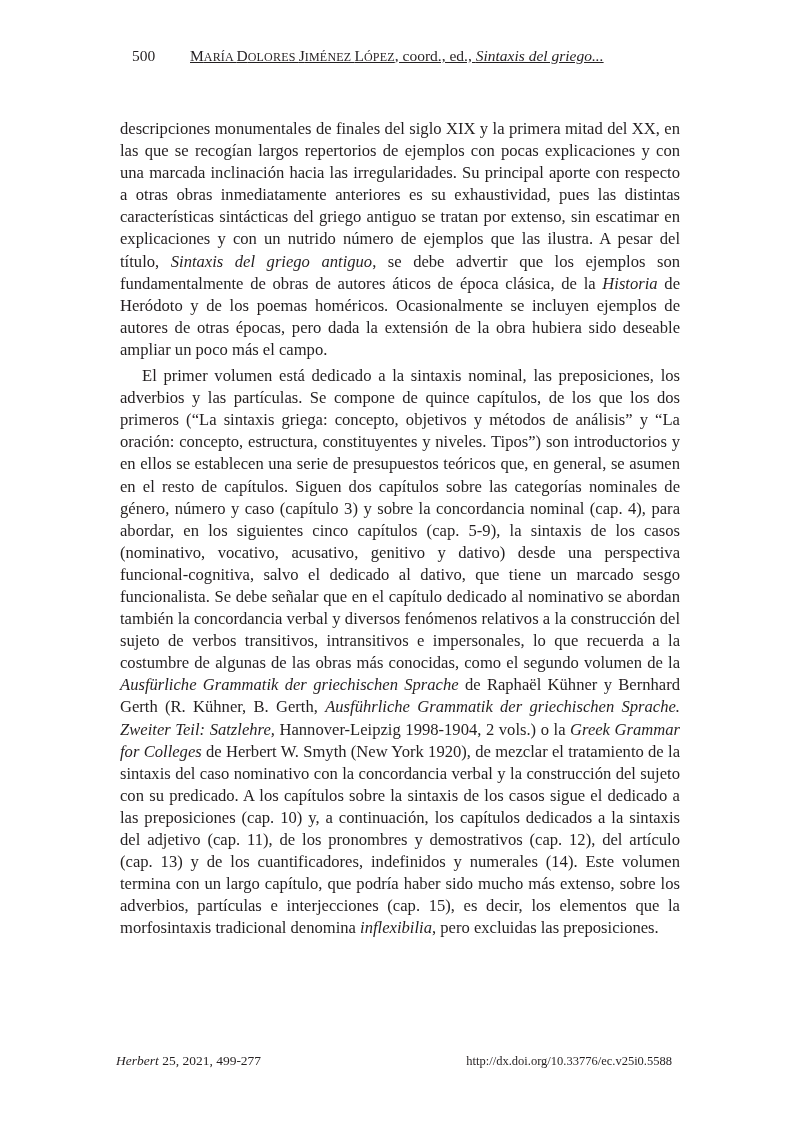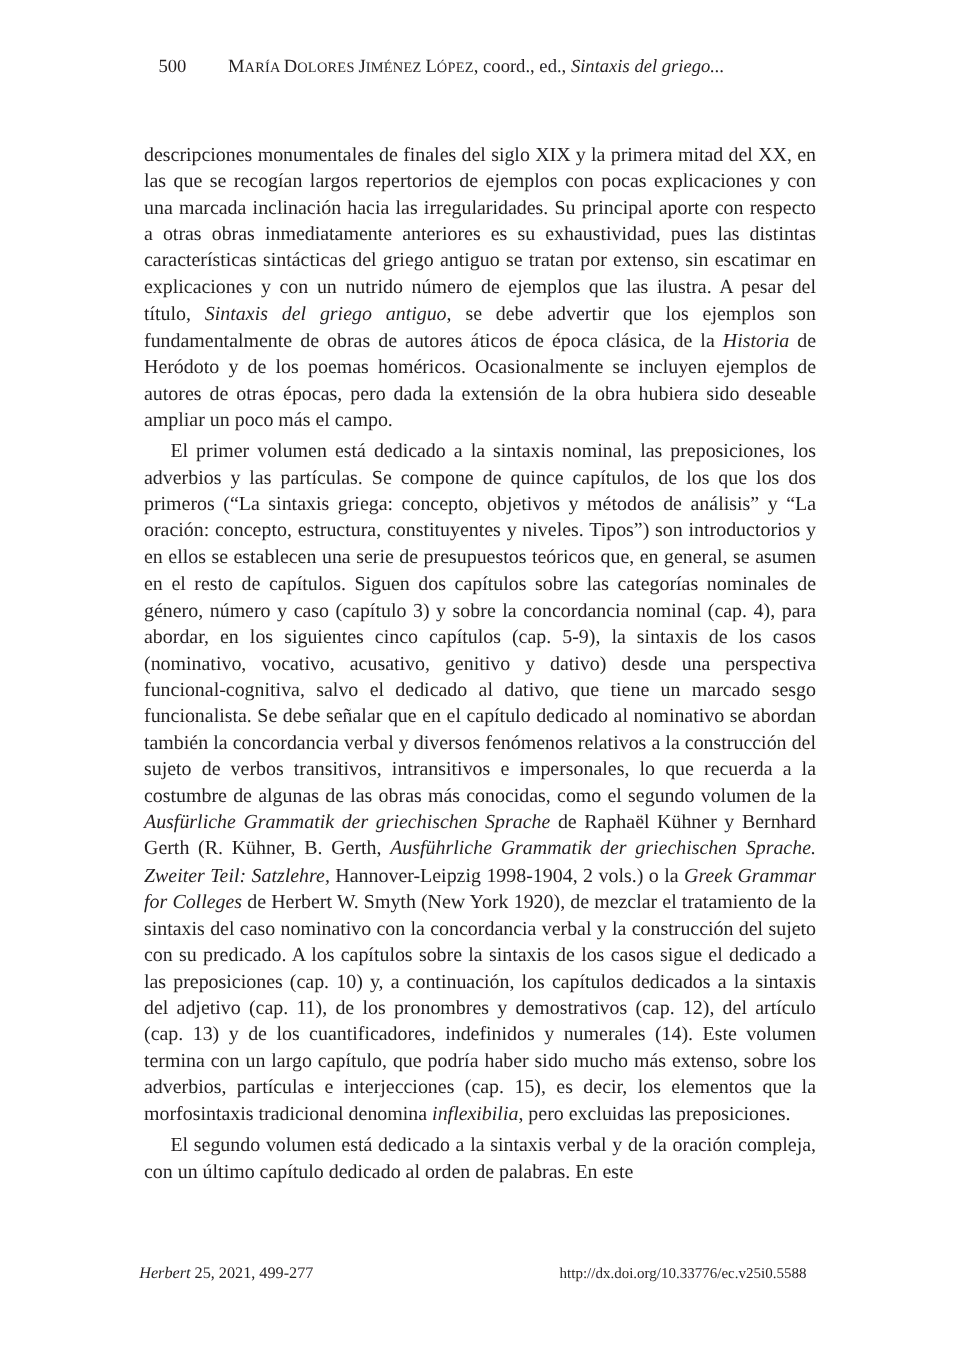--- a/index.html
+++ b/index.html
@@ -6,21 +6,21 @@
   body {
     width: 800px; height: 1129px; position: relative; overflow: hidden;
     font-family: "Liberation Serif", "DejaVu Serif", serif;
     color: #231f20;
   }
   .running-head {
     position: absolute; top: 46px; left: 116px; width: 570px;
     font-size: 15.5px; line-height: 20px; white-space: nowrap;
   }
   .running-head .page-num { position: absolute; left: 0; top: 0; margin-left: 16px; }
-  .running-head .head-title { position: absolute; left: 74px; top: 0; }
+  .running-head .head-title { position: absolute; left: 74px; top: 0; text-decoration: underline; }
   .sc-big { font-size: 15.5px; }
   .sc-small { font-size: 12px; letter-spacing: 0.2px; }
   .body-text {
     position: absolute; top: 114px; left: 116px; width: 568px;
     font-size: 16.6px; line-height: 22.1px; text-align: justify;
     hyphens: none;
   }
   .body-text p { margin: 4px; }
   .body-text p.indent { text-indent: 22px; }
   .body-text em { font-style: italic; }
@@ -35,19 +35,18 @@
 <body>
 
 <header class="running-head">
   <span class="page-num">500</span>
   <span class="head-title" id="head-title"><span class="sc-big">M</span><span class="sc-small">ARÍA </span><span class="sc-big">D</span><span class="sc-small">OLORES </span><span class="sc-big">J</span><span class="sc-small">IMÉNEZ </span><span class="sc-big">L</span><span class="sc-small">ÓPEZ</span><span>, coord., ed., </span><em>Sintaxis del griego...</em></span>
 </header>
 
 <main class="body-text" id="body-text">
     <p><span>descripciones monumentales de finales del siglo XIX y la primera mitad del XX, en las que se recogían largos repertorios de ejemplos con pocas explicaciones y con una marcada inclinación hacia las irregularidades. Su principal aporte con respecto a otras obras inmediatamente anteriores es su exhaustividad, pues las distintas características sintácticas del griego antiguo se tratan por extenso, sin escatimar en explicaciones y con un nutrido número de ejemplos que las ilustra. A pesar del título, </span><em>Sintaxis del griego antiguo</em><span>, se debe advertir que los ejemplos son fundamentalmente de obras de autores áticos de época clásica, de la </span><em>Historia</em><span> de Heródoto y de los poemas homéricos. Ocasionalmente se incluyen ejemplos de autores de otras épocas, pero dada la extensión de la obra hubiera sido deseable ampliar un poco más el campo.</span></p>
     <p class="indent"><span>El primer volumen está dedicado a la sintaxis nominal, las preposiciones, los adverbios y las partículas. Se compone de quince capítulos, de los que los dos primeros (“La sintaxis griega: concepto, objetivos y métodos de análisis” y “La oración: concepto, estructura, constituyentes y niveles. Tipos”) son introductorios y en ellos se establecen una serie de presupuestos teóricos que, en general, se asumen en el resto de capítulos. Siguen dos capítulos sobre las categorías nominales de género, número y caso (capítulo 3) y sobre la concordancia nominal (cap. 4), para abordar, en los siguientes cinco capítulos (cap. 5-9), la sintaxis de los casos (nominativo, vocativo, acusativo, genitivo y dativo) desde una perspectiva funcional-cognitiva, salvo el dedicado al dativo, que tiene un marcado sesgo funcionalista. Se debe señalar que en el capítulo dedicado al nominativo se abordan también la concordancia verbal y diversos fenómenos relativos a la construcción del sujeto de verbos transitivos, intransitivos e impersonales, lo que recuerda a la costumbre de algunas de las obras más conocidas, como el segundo volumen de la </span><em>Ausfürliche Grammatik der griechischen Sprache</em><span> de Raphaël Kühner y Bernhard Gerth (R. Kühner, B. Gerth, </span><em>Ausführliche Grammatik der griechischen Sprache. Zweiter Teil: Satzlehre,</em><span> Hannover-Leipzig 1998-1904, 2 vols.) o la </span><em>Greek Grammar for Colleges</em><span> de Herbert W. Smyth (New York 1920), de mezclar el tratamiento de la sintaxis del caso nominativo con la concordancia verbal y la construcción del sujeto con su predicado. A los capítulos sobre la sintaxis de los casos sigue el dedicado a las preposiciones (cap. 10) y, a continuación, los capítulos dedicados a la sintaxis del adjetivo (cap. 11), de los pronombres y demostrativos (cap. 12), del artículo (cap. 13) y de los cuantificadores, indefinidos y numerales (14). Este volumen termina con un largo capítulo, que podría haber sido mucho más extenso, sobre los adverbios, partículas e interjecciones (cap. 15), es decir, los elementos que la morfosintaxis tradicional denomina </span><em>inflexibilia</em><span>, pero excluidas las preposiciones.</span></p>
-    <p class="indent"><span>El segundo volumen está dedicado a la sintaxis verbal y de la oración compleja, con un último capítulo dedicado al orden de palabras. En este</span></p>
   </main>
 
 <footer class="running-foot">
   <span class="foot-left"><em>Herbert</em><span> 25, 2021, 499-277</span></span>
   <span class="foot-right">http://dx.doi.org/10.33776/ec.v25i0.5588</span>
 </footer>
 
 </body></html>

